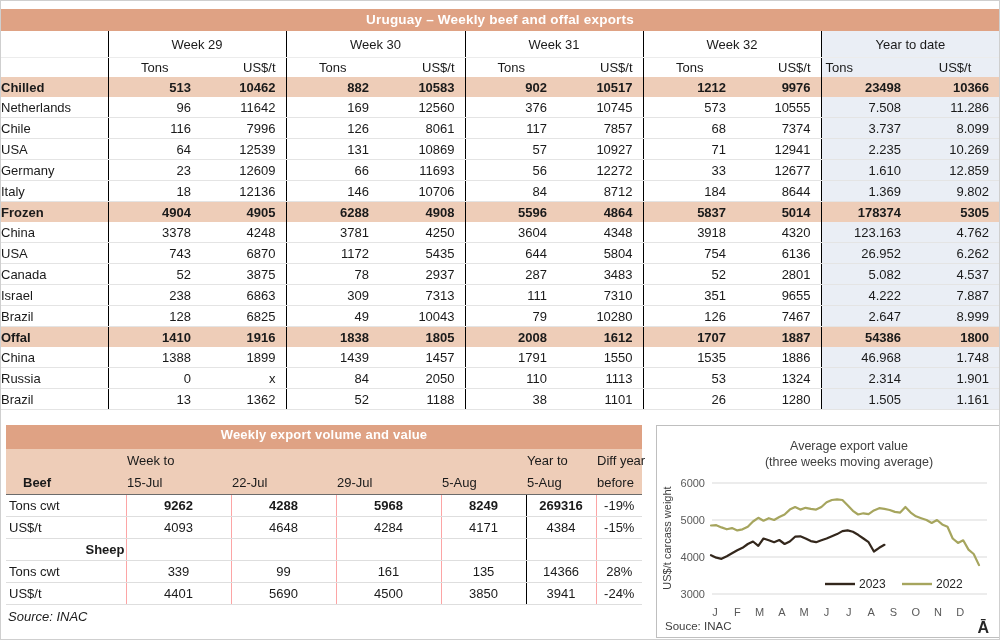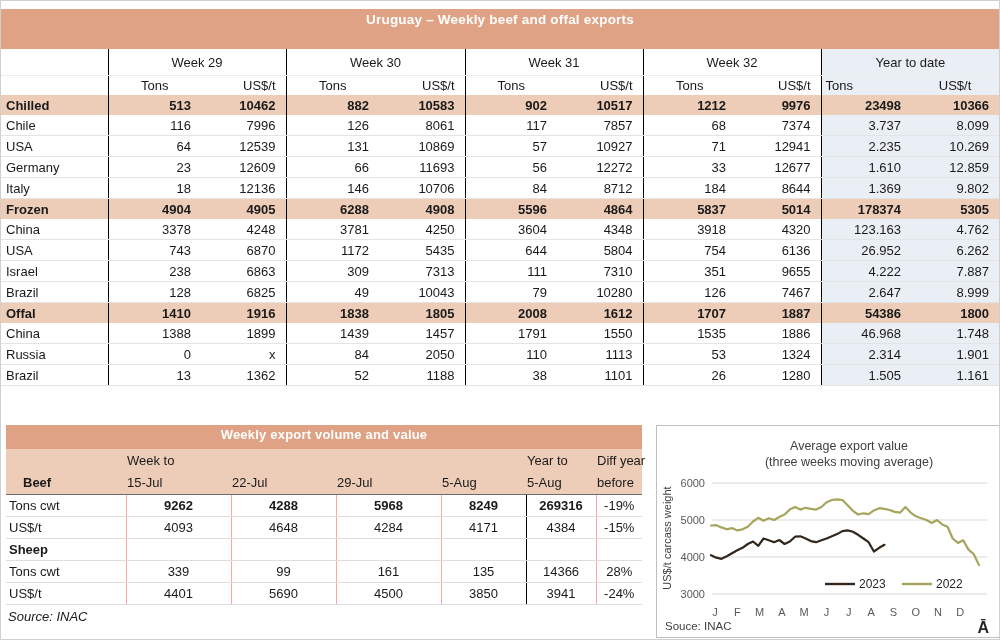--- a/index.html
+++ b/index.html
@@ -1,29 +1,29 @@
 <!DOCTYPE html>
 <html><head>
 <meta charset="utf-8">
 <style>
   html,body{margin:0;padding:0;background:#fff;}
   .page{position:relative;width:1000px;height:640px;background:#fff;overflow:hidden;
         font-family:"Liberation Sans",sans-serif;color:#1a1a1a;box-sizing:border-box;
         border:1px solid #cfcfcf;}
   .title-bar{background:#dfa284;color:#fff;font-weight:bold;text-align:center;
-             font-size:13.5px;height:40px;line-height:22px;letter-spacing:.2px;}
+             font-size:13.5px;height:22px;line-height:22px;letter-spacing:.2px;}
   
   .top-area{position:absolute;top:8px;left:0;width:998px;}
   table{border-collapse:collapse;}
   .top-table{width:998px;table-layout:fixed;font-size:13px;}
   .top-table th,.top-table td{overflow:hidden;white-space:nowrap;padding:0;}
   .top-table .h1 th{font-weight:normal;height:26px;text-align:center;border-bottom:1px solid #ececec;}
   .top-table .h2 th{font-weight:normal;height:19px;}
   .top-table .gb{border-left:1px solid #000;}
-  .top-table .lbl{text-align:left;padding-left:5px;}
+  .top-table .lbl{text-align:left;}
   .top-table .num{text-align:right;padding-right:10px;}
   .top-table .h2 .tons{text-align:center;}
   .top-table .h2 .usd{text-align:right;padding-right:10px;}
   .top-table .h2 .tons-l{text-align:left;padding-left:4px;}
   .top-table .h2 .usd-c{text-align:center;}
   .top-table th.ytd,.top-table td.ytd{background:#eaeef5;}
   .top-table tr.section td{background:#eecdb8;font-weight:bold;height:20px;}
   .top-table tr.section td.ytd{background:#eecdb8;}
   .top-table tr.data td{background:#fff;border-bottom:1px solid #e4e4e4;height:20px;}
   .top-table tr.data td.ytd{background:#eaeef5;}
@@ -32,21 +32,21 @@
   .bottom-title{height:24px;line-height:20px;font-size:13px;}
   .bottom-table{width:636px;table-layout:fixed;font-size:13px;}
   .bottom-table th{font-weight:normal;background:#eecdb8;height:20px;text-align:left;white-space:nowrap;}
   .bottom-table .bh2 th{border-bottom:1px solid #6b6b6b;height:21px;}
   .bottom-table .bh2 th.lbl{font-weight:bold;text-align:left;padding-left:17px;}
   .bottom-table td{height:19px;text-align:center;border-bottom:1px solid #dedede;
                    border-left:1px solid #fca5a5;white-space:nowrap;}
   .bottom-table td.lbl{text-align:left;border-left:none;padding-left:3px;}
   .bottom-table td.vblack{border-left:1px solid #000;}
   .bottom-table tr.section td{border-top:1px solid #8a8a8a;}
-  .bottom-table tr.section td.lbl{font-weight:bold;}
+  .bottom-table tr.section td.lbl{font-weight:bold;text-align:right;}
   .bottom-table td.bold{font-weight:bold;}
   .source-note{font-style:italic;font-size:13px;margin-top:4px;padding-left:2px;}
   
   .chart-box{position:absolute;left:655px;top:424px;width:343px;height:211px;
              border:1px solid #bfbfbf;background:#fff;}
 </style>
 </head>
 <body>
 
 <div class="page">
@@ -98,20 +98,33 @@
             <td class="num gb">882</td>
             <td class="num">10583</td>
             <td class="num gb">902</td>
             <td class="num">10517</td>
             <td class="num gb">1212</td>
             <td class="num">9976</td>
             <td class="num gb ytd">23498</td>
             <td class="num ytd">10366</td>
           </tr>
           <tr class="data">
+            <td class="lbl">Netherlands</td>
+            <td class="num gb">96</td>
+            <td class="num">11642</td>
+            <td class="num gb">169</td>
+            <td class="num">12560</td>
+            <td class="num gb">376</td>
+            <td class="num">10745</td>
+            <td class="num gb">573</td>
+            <td class="num">10555</td>
+            <td class="num gb ytd">7.508</td>
+            <td class="num ytd">11.286</td>
+          </tr>
+          <tr class="data">
             <td class="lbl">Chile</td>
             <td class="num gb">116</td>
             <td class="num">7996</td>
             <td class="num gb">126</td>
             <td class="num">8061</td>
             <td class="num gb">117</td>
             <td class="num">7857</td>
             <td class="num gb">68</td>
             <td class="num">7374</td>
             <td class="num gb ytd">3.737</td>
@@ -187,20 +200,33 @@
             <td class="num gb">743</td>
             <td class="num">6870</td>
             <td class="num gb">1172</td>
             <td class="num">5435</td>
             <td class="num gb">644</td>
             <td class="num">5804</td>
             <td class="num gb">754</td>
             <td class="num">6136</td>
             <td class="num gb ytd">26.952</td>
             <td class="num ytd">6.262</td>
+          </tr>
+          <tr class="data">
+            <td class="lbl">Canada</td>
+            <td class="num gb">52</td>
+            <td class="num">3875</td>
+            <td class="num gb">78</td>
+            <td class="num">2937</td>
+            <td class="num gb">287</td>
+            <td class="num">3483</td>
+            <td class="num gb">52</td>
+            <td class="num">2801</td>
+            <td class="num gb ytd">5.082</td>
+            <td class="num ytd">4.537</td>
           </tr>
           <tr class="data">
             <td class="lbl">Israel</td>
             <td class="num gb">238</td>
             <td class="num">6863</td>
             <td class="num gb">309</td>
             <td class="num">7313</td>
             <td class="num gb">111</td>
             <td class="num">7310</td>
             <td class="num gb">351</td>

